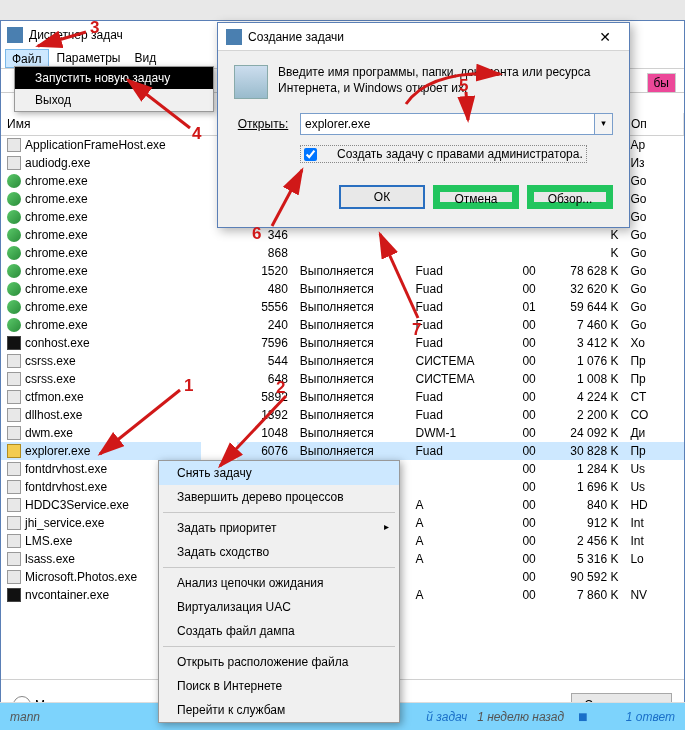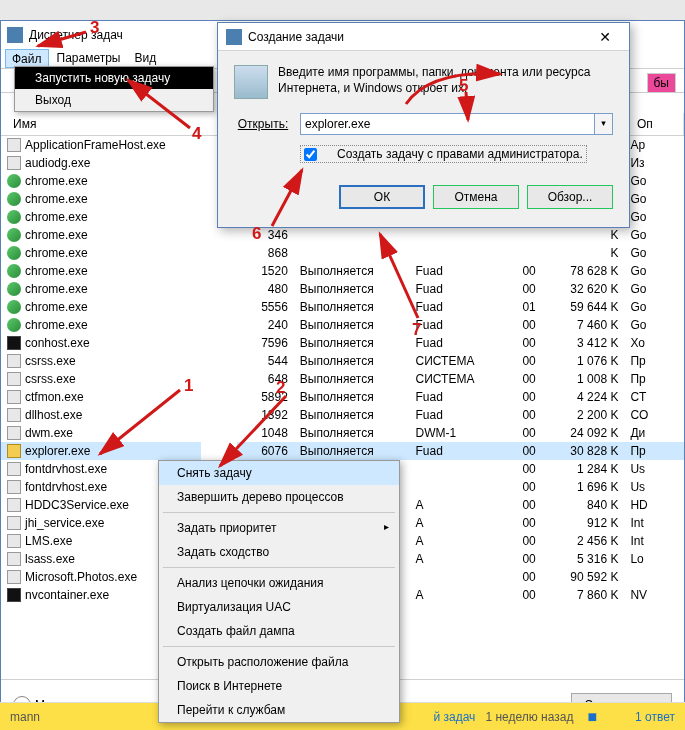--- a/index.html
+++ b/index.html
@@ -19,21 +19,21 @@
 .file-menu .item { padding: 4px 20px; }
 .file-menu .item.sel { background: #000000; color: #fff; }
 
 
 .tabrow { height: 24px; border-bottom: 1px solid #ccc; padding: 4px 8px 0 8px; display:flex; gap:4px;}
 .tabrow .tab-stub{border:1px solid #ccc;border-bottom:none;padding:2px 6px;background:#ec4899;}
 
 
 .tbl-wrap { position: absolute; left: 0; right: 0; top: 92px; bottom: 50px; overflow: hidden; }
 .tbl { width: 100%; border-collapse: collapse; }
-.tbl th { text-align: left; font-weight: 400; padding: 4px 12px; border-right: 1px solid #e0e0e0; background: #fff; border-bottom: 1px solid #d0d0d0; position: sticky; top: 0; }
+.tbl th { text-align: left; font-weight: 400; padding: 4px 6px; border-right: 1px solid #e0e0e0; background: #fff; border-bottom: 1px solid #d0d0d0; position: sticky; top: 0; }
 .tbl td { padding: 2px 6px; white-space: nowrap; overflow: hidden; }
 .tbl tr.sel td { background: #cde8ff; }
 .tbl td.name { display: flex; align-items: center; gap: 4px; }
 .proc-ico { width: 14px; height: 14px; background: #6a93c8; display: inline-block; flex-shrink: 0; }
 .proc-ico.g { background: linear-gradient(135deg,#5bc96a,#2a8c3a); border-radius:50%;}
 .proc-ico.w { background: #e8e8e8; border:1px solid #999;}
 .proc-ico.y { background: #f3cc50; border:1px solid #b08c20;}
 .proc-ico.b { background: #111; border:1px solid #444;}
 .col-name { width: 200px; }
 .col-pid { width: 48px; text-align: right;}
@@ -60,35 +60,35 @@
 .dlg .msg { display: flex; gap: 10px; margin-bottom: 14px; }
 .dlg .msg .runico { width: 34px; height: 34px; background: linear-gradient(#cde,#9bc); border:1px solid #8aa; flex-shrink:0;}
 .dlg .msg .txt { line-height: 1.3; }
 .dlg .row { display: flex; align-items: center; gap: 8px; margin-bottom: 10px; }
 .dlg .row label { width: 58px; text-align: center; text-decoration: underline; }
 .dlg .combobox { flex: 1; display: flex; }
 .dlg .combobox input { flex: 1; border: 1px solid #7a9ecb; padding: 3px 4px; font-size: 12px; }
 .dlg .combobox .drop { width: 18px; border: 1px solid #7a9ecb; border-left: none; background: #f4f4f4; text-align: center; line-height: 18px; font-size:9px;}
 .dlg .chk { display: flex; align-items: center; gap: 20px; margin-left: 66px; border:1px dotted #888; padding:1px 3px; width:fit-content;}
 .dlg .btns { display: flex; gap: 8px; justify-content: flex-end; margin-top: 22px; }
-.dlg button { width: 86px; height: 24px; background: #e8e8e8; border: 1px solid #22c55e; }
+.dlg button { width: 86px; height: 24px; background: #e8e8e8; border: 7px solid #22c55e; }
 .dlg button.primary { border: 2px solid #2a6fc0; }
 
 
 .footer { position: absolute; left: 0; right: 0; bottom: 0; height: 50px; border-top: 1px solid #d0d0d0; background: #fff; display: flex; align-items: center; justify-content: space-between; padding: 0 12px; }
 .footer .less { display: flex; align-items: center; gap: 4px; }
 .footer .less .circ { width: 18px; height: 18px; border: 1px solid #888; border-radius: 50%; display: flex; align-items: center; justify-content: center; font-size:9px;}
 .footer button { padding: 4px 12px; border: 1px solid #a8a8a8; background: #e8e8e8; }
 
 
 .anno { position: absolute; font-weight: 700; font-size: 17px; color: #d01818; z-index: 50; pointer-events:none;}
 .arrow { position: absolute; z-index: 49; pointer-events:none;}
 
 
-.page-strip { position:absolute; left:0; right:0; bottom:0; height:28px; background:#fde047; border-top:1px solid #ddd; display:flex; align-items:center; justify-content:space-between; padding:0 10px; font-size:12px; color:#555;}
+.page-strip { position:absolute; left:0; right:0; bottom:0; height:28px; background:#7dd3fc; border-top:1px solid #ddd; display:flex; align-items:center; justify-content:space-between; padding:0 10px; font-size:12px; color:#555;font-style:italic;}
 .page-strip .blue{color:#1a6fc8;margin-left:24px;}
 .page-strip .dot{color:#1a6fc8;font-size:16px;margin:0 4px;}
 </style>
 </head>
 <body>
 
 <div class="taskmgr">
   <div class="titlebar">
     <span class="icon"></span>
     <span class="title">Диспетчер задач</span>

